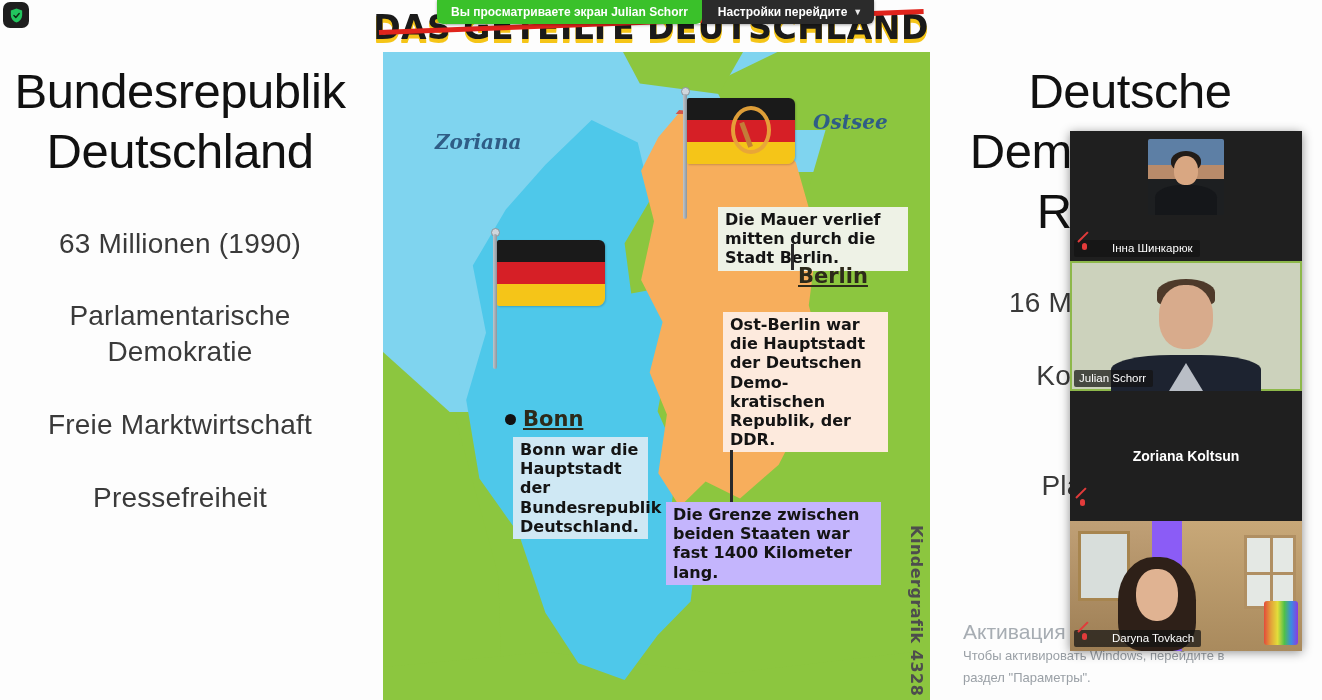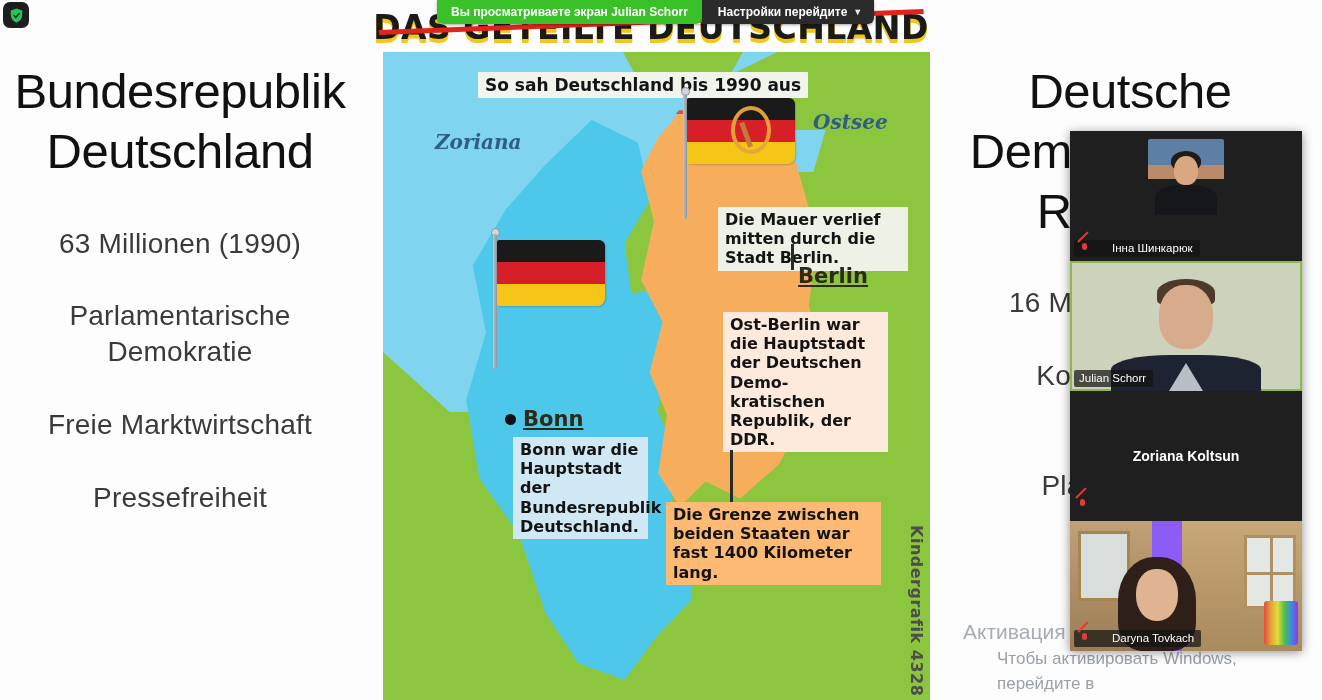--- a/index.html
+++ b/index.html
@@ -192,21 +192,21 @@
   .cap-ostberlin {
     left: 340px; top: 260px;
     font-size: 16px;
     width: 165px;
     background: #fdeadd;
   }
   .cap-grenze {
     left: 283px; top: 450px;
     font-size: 16px;
     width: 215px;
-    background: #fdba74;
+    background: #c4b5fd;
   }
   .cap-bonn-txt {
     left: 130px; top: 385px;
     font-size: 16px;
     width: 135px;
     background: #cfe8f4;
   }
   .sea-label {
     position: absolute;
     font-family: "DejaVu Serif", serif;
@@ -465,21 +465,21 @@
 
   
   .win-watermark {
     position: absolute;
     left: 963px; top: 620px;
     z-index: 20;
     color: #9aa0a6;
     text-shadow: 0 0 1px rgba(255,255,255,.6);
   }
   .win-wm-title { font-size: 21px; font-weight: 400; line-height: 1.15; color:#a7adb3; }
-  .win-wm-sub { font-size: 17px; line-height: 1.45; color:#9aa0a6; margin-top: 3px; margin-left: 34px; }
+  .win-wm-sub { font-size: 13px; line-height: 1.45; color:#9aa0a6; margin-top: 3px; }
 </style>
 </head>
 <body>
 
 <div id="screen">
 
   <div class="slide">
 
     <div class="col-left">
       <div class="col-title">
@@ -525,21 +525,20 @@
         <div class="land-w"></div>
         <div class="land-s"></div>
 
         <div class="brd"></div>
         <div class="ddr"></div>
         <div class="ddr-border"></div>
 
         <div class="sea-label lbl-nordsee">Zoriana</div>
         <div class="sea-label lbl-ostsee">Ostsee</div>
 
-        <div class="map-cap cap-headline">So sah Deutschland bis 1990 aus</div>
 
         <div class="flag" style="left:110px; top:180px;">
           <div class="flag-knob" style="left:-2px; top:-4px;"></div>
           <div class="flag-pole" style="left:0px; top:2px; height:135px;"></div>
           <div class="flag-cloth" style="left:4px; top:8px;"></div>
         </div>
 
         <div class="flag" style="left:300px; top:40px;">
           <div class="flag-knob" style="left:-2px; top:-5px;"></div>
           <div class="flag-pole" style="left:0px; top:2px; height:125px;"></div>

